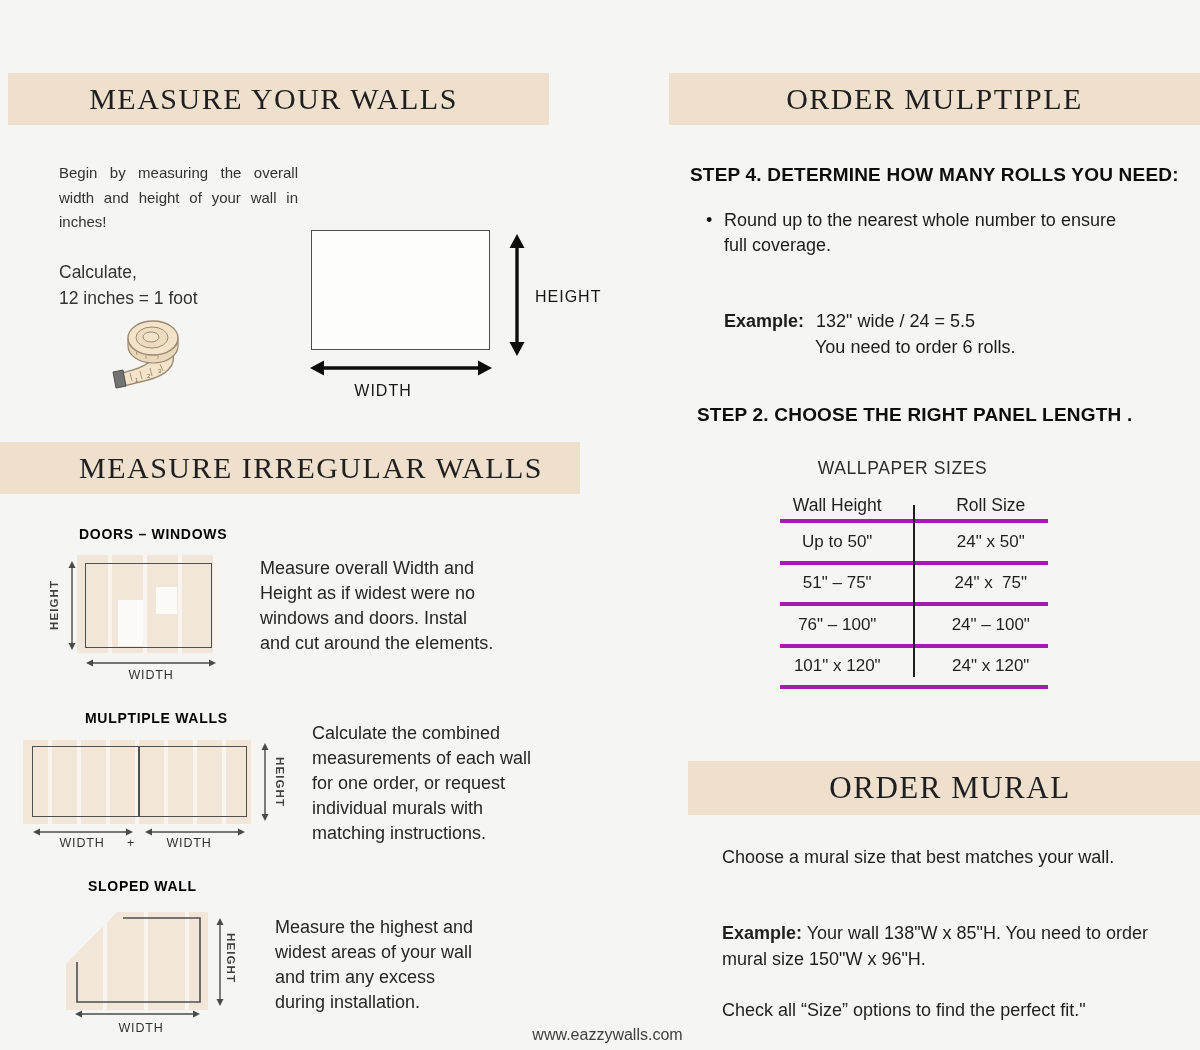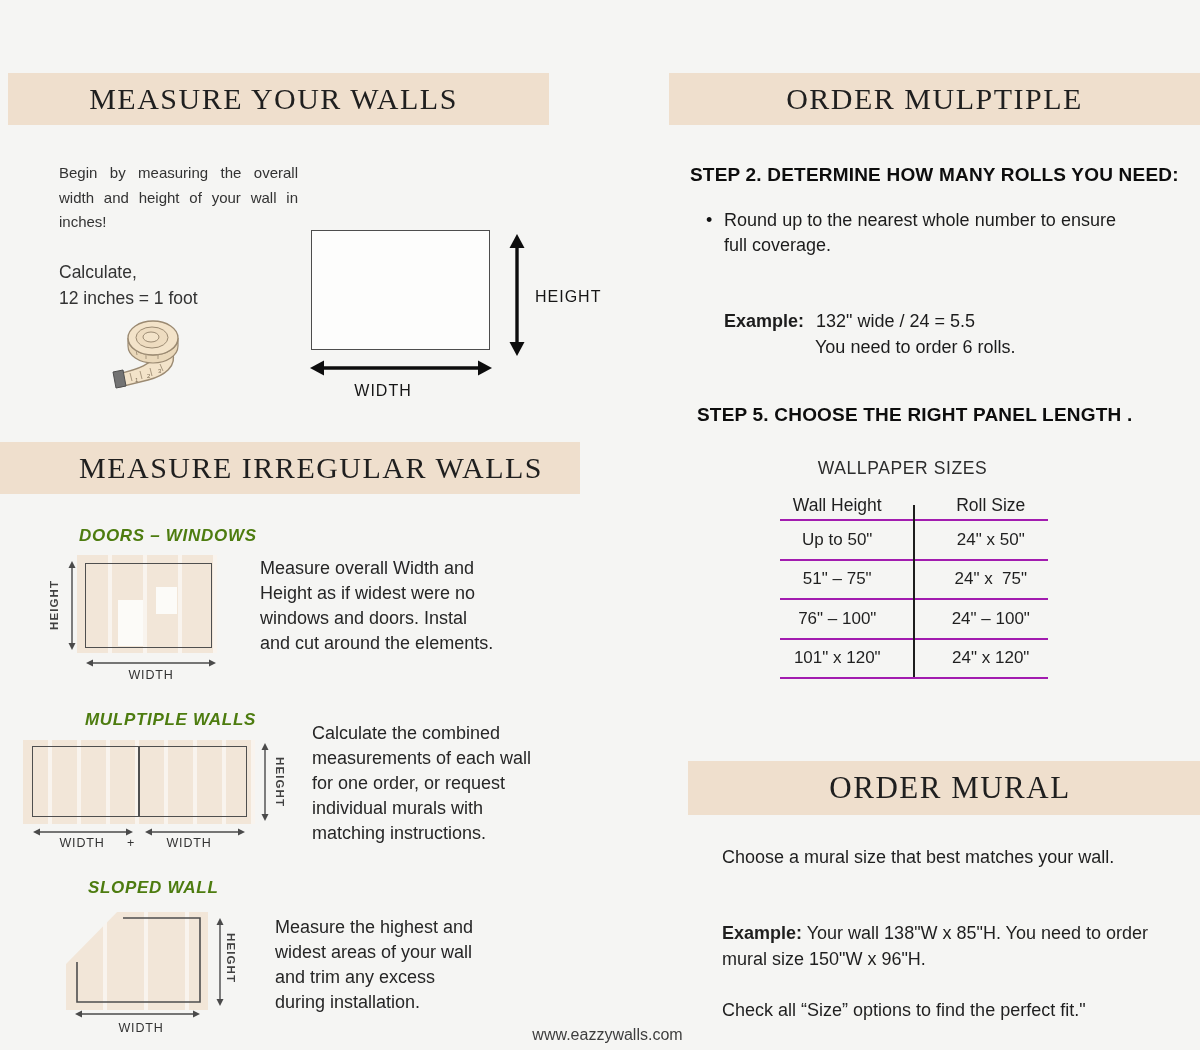--- a/index.html
+++ b/index.html
@@ -15,21 +15,21 @@
     position:absolute;height:52px;background:#efdfcd;
     display:flex;align-items:center;justify-content:center;
   }
   .bar-title{
     font-family:"Liberation Serif",serif;font-size:30px;letter-spacing:1.5px;
     color:#1f1f1f;white-space:nowrap;
   }
 
   
   .body-text{font-size:18px;line-height:25px;color:#262626;}
-  .small-heading{font-size:17px;font-weight:700;letter-spacing:.7px;color:#4d7c0f;white-space:nowrap;font-style:italic;}
+  .small-heading{font-size:14px;font-weight:700;letter-spacing:.7px;color:#000000;white-space:nowrap;}
   .dim-label{font-size:12.5px;font-weight:500;letter-spacing:.8px;color:#333;text-align:center;}
   .dim-label-rot{font-size:11.5px;font-weight:600;letter-spacing:1.1px;color:#414141;text-align:center;
                  height:14px;line-height:14px;}
   .rot-ccw{transform:rotate(-90deg);}
   .rot-cw{transform:rotate(90deg);}
 
   
   .intro{width:239px;font-size:15px;line-height:24.6px;text-align:justify;color:#333;}
   .remember{font-size:17.5px;line-height:26px;color:#333;}
   .wall-rect{
@@ -59,21 +59,21 @@
   .step-heading{font-size:19px;font-weight:700;letter-spacing:.2px;color:#0d0d0d;white-space:nowrap;}
   .bullets{position:absolute;left:700px;top:208px;width:445px;}
   .bullet-item{position:relative;padding-left:24px;font-size:18px;line-height:25px;color:#1c1c1c;}
   .bullet-item::before{content:"•";position:absolute;left:6px;top:0;font-size:18px;color:#111;}
   .bullet-item.justify{width:392px;text-align:justify;}
   .example-line{font-size:18px;line-height:26px;color:#1c1c1c;}
   .example-label{font-weight:700;}
   .tbl-title{font-size:17.5px;letter-spacing:.6px;color:#2c2c2c;text-align:center;}
 
   .wtable{position:absolute;left:780px;top:492px;width:268px;}
-  .trow{display:flex;border-bottom:2px solid #a21caf;gap:39px;}
+  .trow{display:flex;border-bottom:4px solid #a21caf;gap:39px;}
   .trow.head{height:27px;}
   .trow:not(.head){height:37.5px;}
   .tcell{flex:1;display:flex;align-items:center;justify-content:center;
          font-size:17px;color:#1f1f1f;white-space:pre;}
   .tdivider{position:absolute;left:133px;top:13px;width:2px;height:172px;background:#1d1d1d;}
 
   .mural-text{font-size:18px;line-height:26px;color:#1f1f1f;}
   .footer-url{font-size:16px;color:#3e3e3e;text-align:center;}
 
   svg{display:block;}
@@ -205,32 +205,32 @@
     <polygon points="125,11 118,7.5 118,14.5" fill="#4a4a4a"></polygon>
   </svg>
   <div class="abs dim-label" style="left:106px;top:1021px;width:70px;">WIDTH</div>
 
   <div class="abs body-text" style="left:275px;top:915px;width:210px;">Measure the highest and widest areas of your wall and trim any excess during installation.</div>
 
   <div class="bar" style="left:669px;top:73px;width:531px;padding-right:64px;">
     <div class="bar-title">ORDER MULPTIPLE</div>
   </div>
 
-  <div class="abs step-heading" style="left:690px;top:164px;">STEP 2. DETERMINE HOW MANY ROLLS YOU NEED:</div>
+  <div class="abs step-heading" style="left:690px;top:164px;">STEP 4. DETERMINE HOW MANY ROLLS YOU NEED:</div>
 
   <div class="bullets">
     <div class="bullet-item justify">Round up to the nearest whole number to ensure full coverage.</div>
   </div>
 
   <div class="abs example-line" style="left:724px;top:308px;">
     <span class="example-label">Example:</span><span style="display:inline-block;width:12px;"></span><span>132" wide / 24 = 5.5</span>
   </div>
   <div class="abs example-line" style="left:815px;top:334px;">You need to order 6 rolls.</div>
 
-  <div class="abs step-heading" style="left:697px;top:404px;">STEP 5. CHOOSE THE RIGHT PANEL LENGTH .</div>
+  <div class="abs step-heading" style="left:697px;top:404px;">STEP 2. CHOOSE THE RIGHT PANEL LENGTH .</div>
 
   <div class="abs tbl-title" style="left:750px;top:458px;width:305px;">WALLPAPER SIZES</div>
 
   <div class="wtable">
     <div class="trow head">
       <div class="tcell" style="font-size:17.5px;">Wall Height</div>
       <div class="tcell" style="font-size:17.5px;">Roll Size</div>
     </div>
     <div class="trow">
       <div class="tcell">Up to 50"</div>

